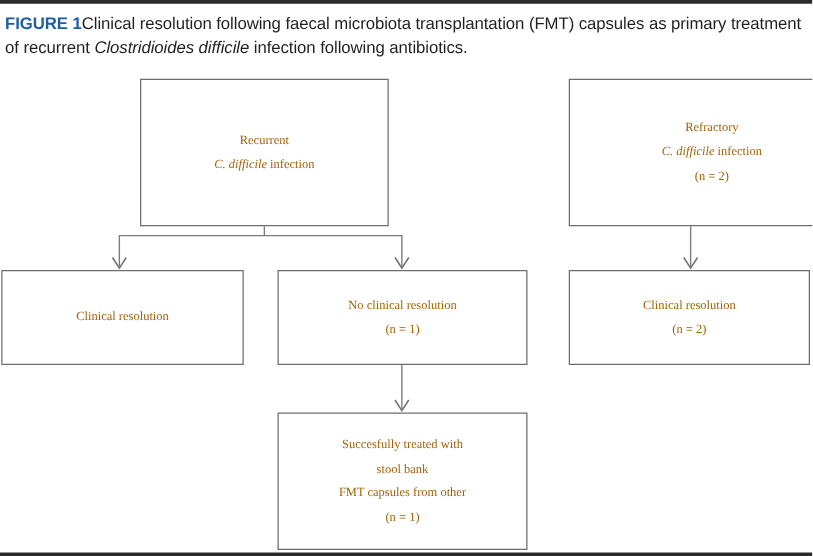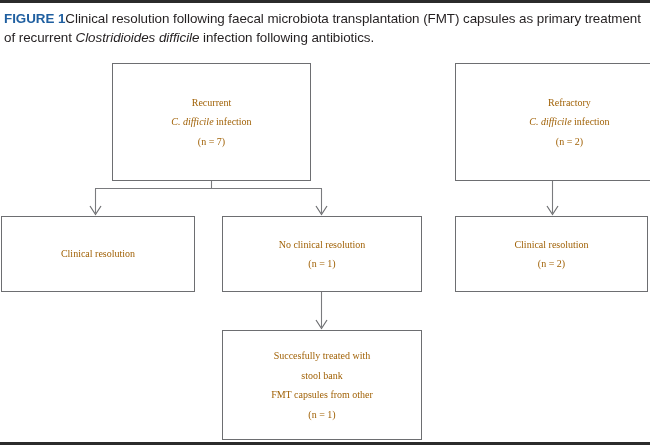--- a/index.html
+++ b/index.html
@@ -103,21 +103,20 @@
   <div class="rule top"></div>
 
   <div id="caption">
     <span class="fig-label">FIGURE 1</span><span>Clinical resolution following faecal microbiota transplantation (FMT) capsules as primary treatment of recurrent </span><i>Clostridioides difficile</i><span> infection following antibiotics.</span>
   </div>
 
   <div class="node" id="node-recurrent">
     <div class="node-text">
       <div>Recurrent</div>
       <div><i>C. difficile</i><span> infection</span></div>
-      <div>(n = 7)</div>
     </div>
   </div>
 
   <div class="node" id="node-refractory">
     <div class="node-text">
       <div>Refractory</div>
       <div><i>C. difficile</i><span> infection</span></div>
       <div>(n = 2)</div>
     </div>
   </div>

